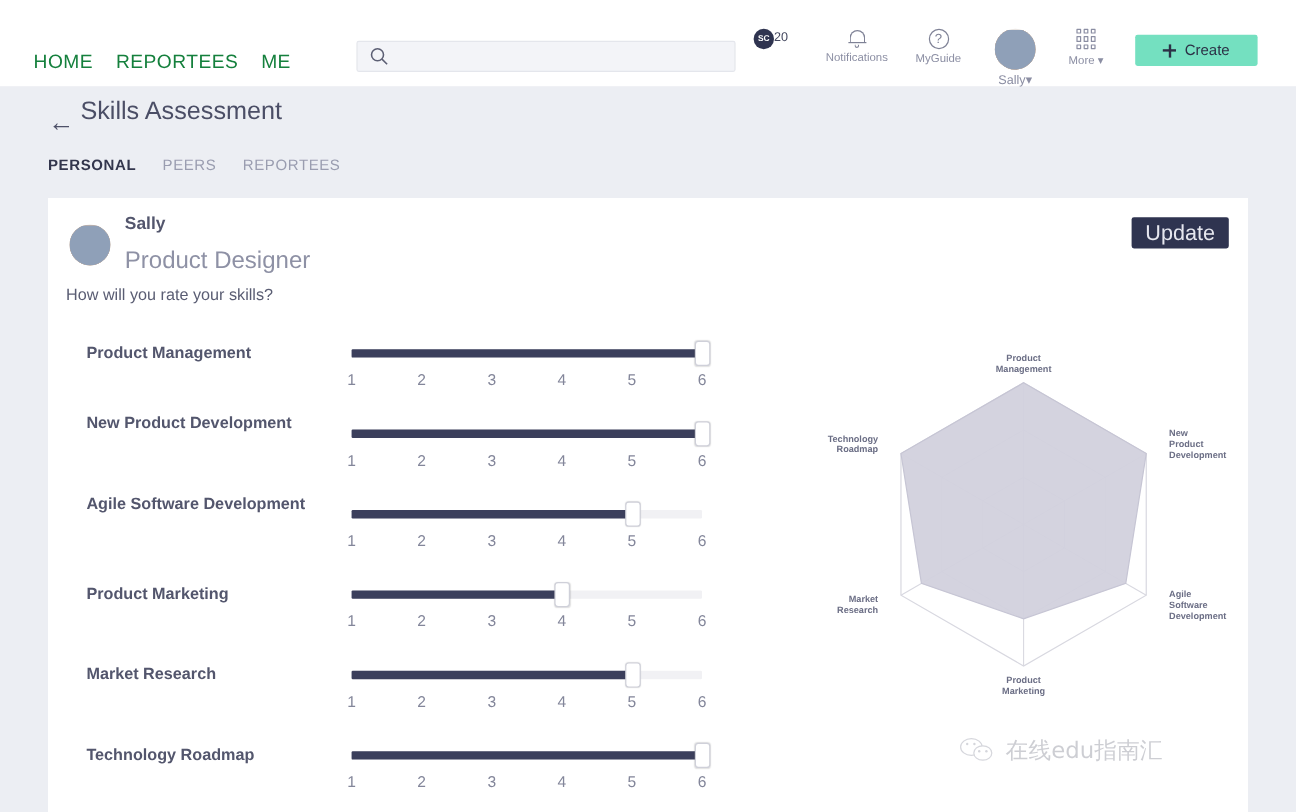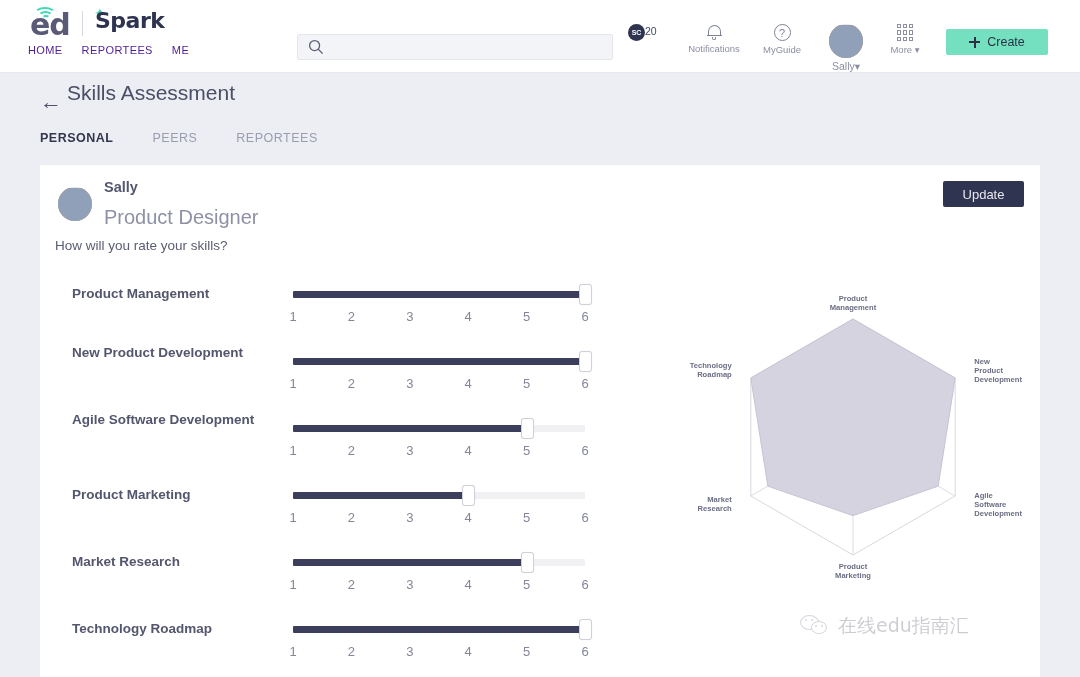--- a/index.html
+++ b/index.html
@@ -42,21 +42,21 @@
   }
   .spark-star {
     position: absolute; left: 72px; top: 1px;
     color: #3fd9b6; font-size: 14px; line-height: 1;
   }
   .navlinks {
     position: absolute; left: 28px; top: 44px;
     display: flex; gap: 19px;
   }
   .navlink {
-    font-size: 11px; color: #4c1d95; letter-spacing: 0.4px; cursor: pointer;
+    font-size: 16px; color: #15803d; letter-spacing: 0.4px; cursor: pointer;
   }
 
   .searchbox {
     position: absolute; left: 297px; top: 34px; width: 316px; height: 26px;
     background: #f3f4f8; border: 1px solid #e4e6ec; border-radius: 2px;
     display: flex; align-items: center; padding: 0 10px;
   }
   .searchbox input {
     flex: 1; border: none; outline: none; background: transparent;
     font-size: 12.5px; color: #6d7085; font-family: "Liberation Sans", sans-serif;
@@ -163,21 +163,21 @@
   }
   .back-arrow {
     position: absolute; left: 40px; top: 18px;
     font-size: 22px; color: #4e5168; cursor: pointer; line-height: 1;
   }
   .page-title {
     position: absolute; left: 67px; top: 8px;
     font-size: 21px; color: #4b4e66; font-weight: normal;
   }
   .tabs {
-    position: absolute; left: 40px; top: 58px; display: flex; gap: 39px;
+    position: absolute; left: 40px; top: 58px; display: flex; gap: 22px;
   }
   .tab {
     font-size: 12.5px; color: #9a9db0; letter-spacing: 0.5px; cursor: pointer;
   }
   .tab.active { color: #33364d; font-weight: bold; }
 
   
   .card {
     position: absolute; left: 40px; top: 165px; width: 1000px; height: 512px;
     background: #ffffff; overflow: hidden;
@@ -185,21 +185,21 @@
   .profile {
     position: absolute; left: 18px; top: 14px;
     display: flex; align-items: center; gap: 12px;
   }
   .profile-name { font-size: 14.5px; color: #53566d; font-weight: bold; }
   .profile-role { font-size: 20px; color: #8e91a5; margin-top: 11px; }
 
   .update-btn {
     position: absolute; right: 16px; top: 16px; width: 81px; height: 26px;
     background: #2f3450; color: #e6e7ef; border: none; border-radius: 2px;
-    font-size: 13px; cursor: pointer;
+    font-size: 18px; cursor: pointer;
     font-family: "Liberation Sans", sans-serif;
   }
 
   .prompt {
     position: absolute; left: 15px; top: 73px;
     font-size: 13.5px; color: #5a5d73;
   }
 
   
   .sliders { position: absolute; left: 0; top: 120px; width: 600px; }
@@ -268,29 +268,20 @@
   .left-gutter {
     position: absolute; left: 0; top: 165px; width: 40px; height: 512px;
     background: #eceef3;
   }
 </style>
 </head>
 <body>
 
 <div class="topnav">
 
-  <div class="brand">
-    <span class="wifi-arc arc1"></span>
-    <span class="wifi-arc arc2"></span>
-    <span class="wifi-arc arc3"></span>
-    <span class="brand-ed">ed</span>
-    <span class="brand-divider"></span>
-    <span class="spark-star">✦</span>
-    <span class="brand-spark">Spark</span>
-  </div>
 
   <div class="navlinks">
     <span class="navlink">HOME</span>
     <span class="navlink">REPORTEES</span>
     <span class="navlink">ME</span>
   </div>
 
   <div class="searchbox">
     <svg class="search-icon" viewBox="0 0 16 16">
       <circle cx="6.6" cy="6.6" r="5" fill="none" stroke="#5c5f74" stroke-width="1.3"></circle>

